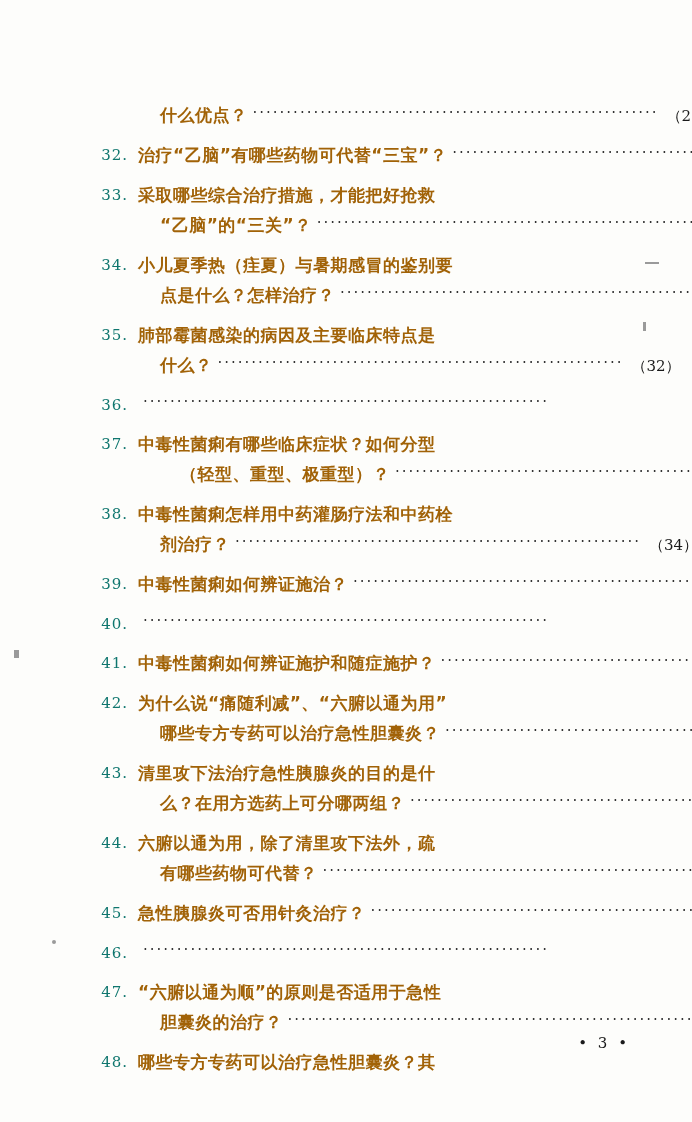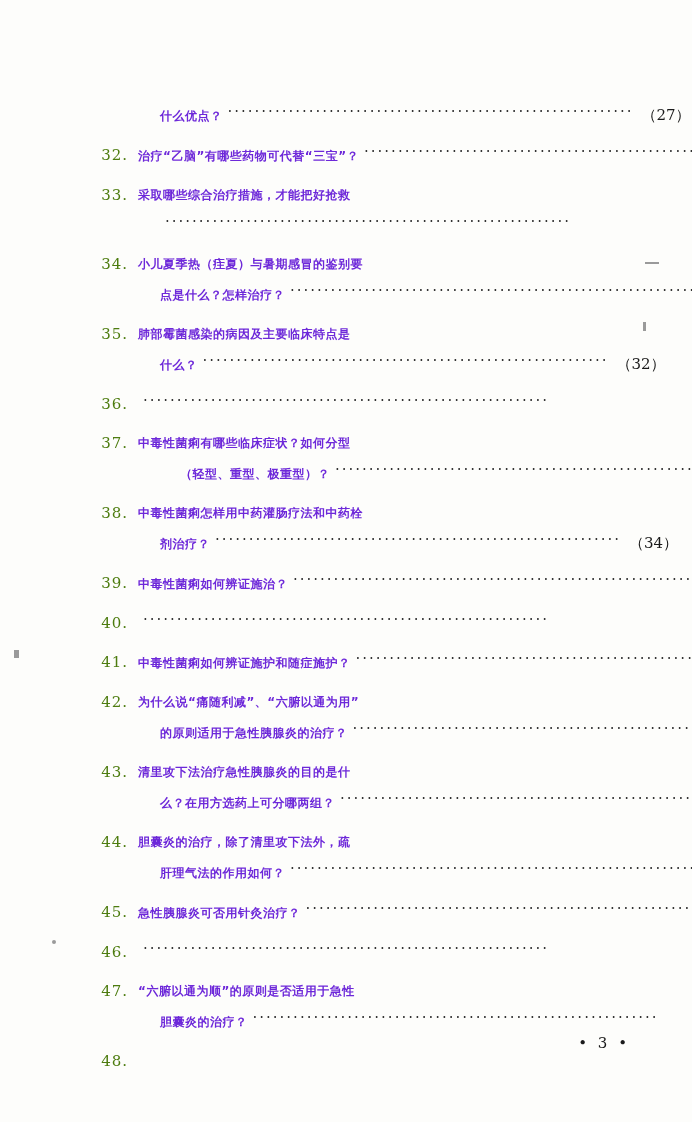--- a/index.html
+++ b/index.html
@@ -33,38 +33,38 @@
     align-items: flex-start;
     margin-bottom: 9px;
   }
   .num {
     width: 56px;
     flex: 0 0 56px;
     text-align: right;
     padding-right: 10px;
     font-size: 15px;
     font-family: "DejaVu Serif", "Liberation Serif", serif;
-    color: #4d7c0f;
+    color: #0f766e;
     letter-spacing: 1px;
     line-height: 30px;
   }
   .body {
     flex: 1 1 auto;
   }
   .line {
     display: flex;
     align-items: baseline;
     line-height: 30px;
     white-space: nowrap;
   }
   .txt {
-    font-size: 12px;
+    font-size: 17px;
     font-weight: 700;
     letter-spacing: 0.5px;
-    color: #6d28d9;
+    color: #a16207;
   }
   .lead {
     flex: 1 1 auto;
     margin: 0 5px;
     overflow: hidden;
     font-size: 15px;
     letter-spacing: 2px;
     color: #333;
     position: relative;
     top: -3px;
@@ -134,20 +134,21 @@
         </div>
       </div>
       <div class="entry">
         <div class="num">33.</div>
         <div class="body">
           <div class="line noleader">
             <span class="txt">采取哪些综合治疗措施，才能把好抢救</span>
             <span class="pg"></span>
           </div>
           <div class="line cont">
+            <span class="txt">“乙脑”的“三关”？</span>
             <span class="lead">····························································</span>
           </div>
         </div>
       </div>
       <div class="entry">
         <div class="num">34.</div>
         <div class="body">
           <div class="line noleader">
             <span class="txt">小儿夏季热（疰夏）与暑期感冒的鉴别要</span>
             <span class="pg"></span>
@@ -234,21 +235,21 @@
         </div>
       </div>
       <div class="entry">
         <div class="num">42.</div>
         <div class="body">
           <div class="line noleader">
             <span class="txt">为什么说“痛随利减”、“六腑以通为用”</span>
             <span class="pg"></span>
           </div>
           <div class="line cont">
-            <span class="txt">的原则适用于急性胰腺炎的治疗？</span>
+            <span class="txt">哪些专方专药可以治疗急性胆囊炎？</span>
             <span class="lead">····························································</span>
           </div>
         </div>
       </div>
       <div class="entry">
         <div class="num">43.</div>
         <div class="body">
           <div class="line noleader">
             <span class="txt">清里攻下法治疗急性胰腺炎的目的是什</span>
             <span class="pg"></span>
@@ -256,25 +257,25 @@
           <div class="line cont">
             <span class="txt">么？在用方选药上可分哪两组？</span>
             <span class="lead">····························································</span>
           </div>
         </div>
       </div>
       <div class="entry">
         <div class="num">44.</div>
         <div class="body">
           <div class="line noleader">
-            <span class="txt">胆囊炎的治疗，除了清里攻下法外，疏</span>
-            <span class="pg"></span>
-          </div>
-          <div class="line cont">
-            <span class="txt">肝理气法的作用如何？</span>
+            <span class="txt">六腑以通为用，除了清里攻下法外，疏</span>
+            <span class="pg"></span>
+          </div>
+          <div class="line cont">
+            <span class="txt">有哪些药物可代替？</span>
             <span class="lead">····························································</span>
           </div>
         </div>
       </div>
       <div class="entry">
         <div class="num">45.</div>
         <div class="body">
           <div class="line">
             <span class="txt">急性胰腺炎可否用针灸治疗？</span>
             <span class="lead">····························································</span>
@@ -297,20 +298,26 @@
             <span class="pg"></span>
           </div>
           <div class="line cont">
             <span class="txt">胆囊炎的治疗？</span>
             <span class="lead">····························································</span>
           </div>
         </div>
       </div>
       <div class="entry">
         <div class="num">48.</div>
+        <div class="body">
+          <div class="line noleader">
+            <span class="txt">哪些专方专药可以治疗急性胆囊炎？其</span>
+            <span class="pg"></span>
+          </div>
+        </div>
       </div>
     </div>
 
   <div class="footer">
     <span>•</span>
     <span>3</span>
     <span>•</span>
   </div>
 
 </div>

